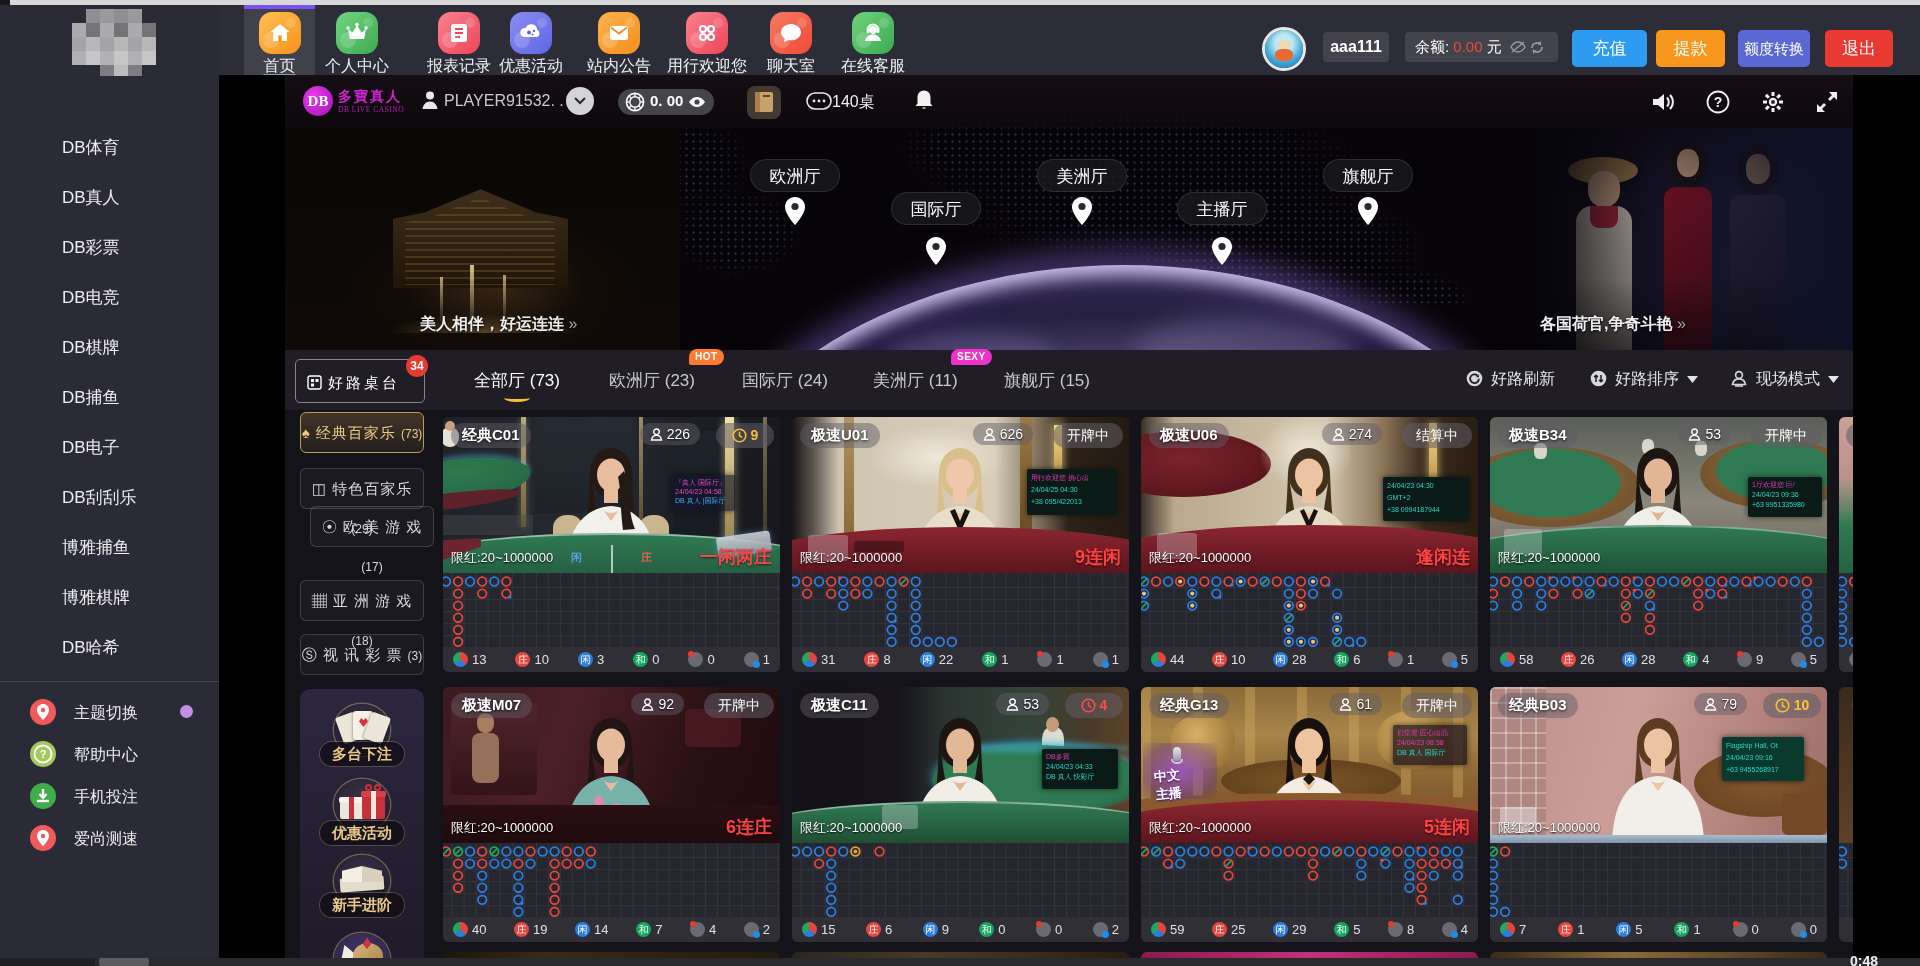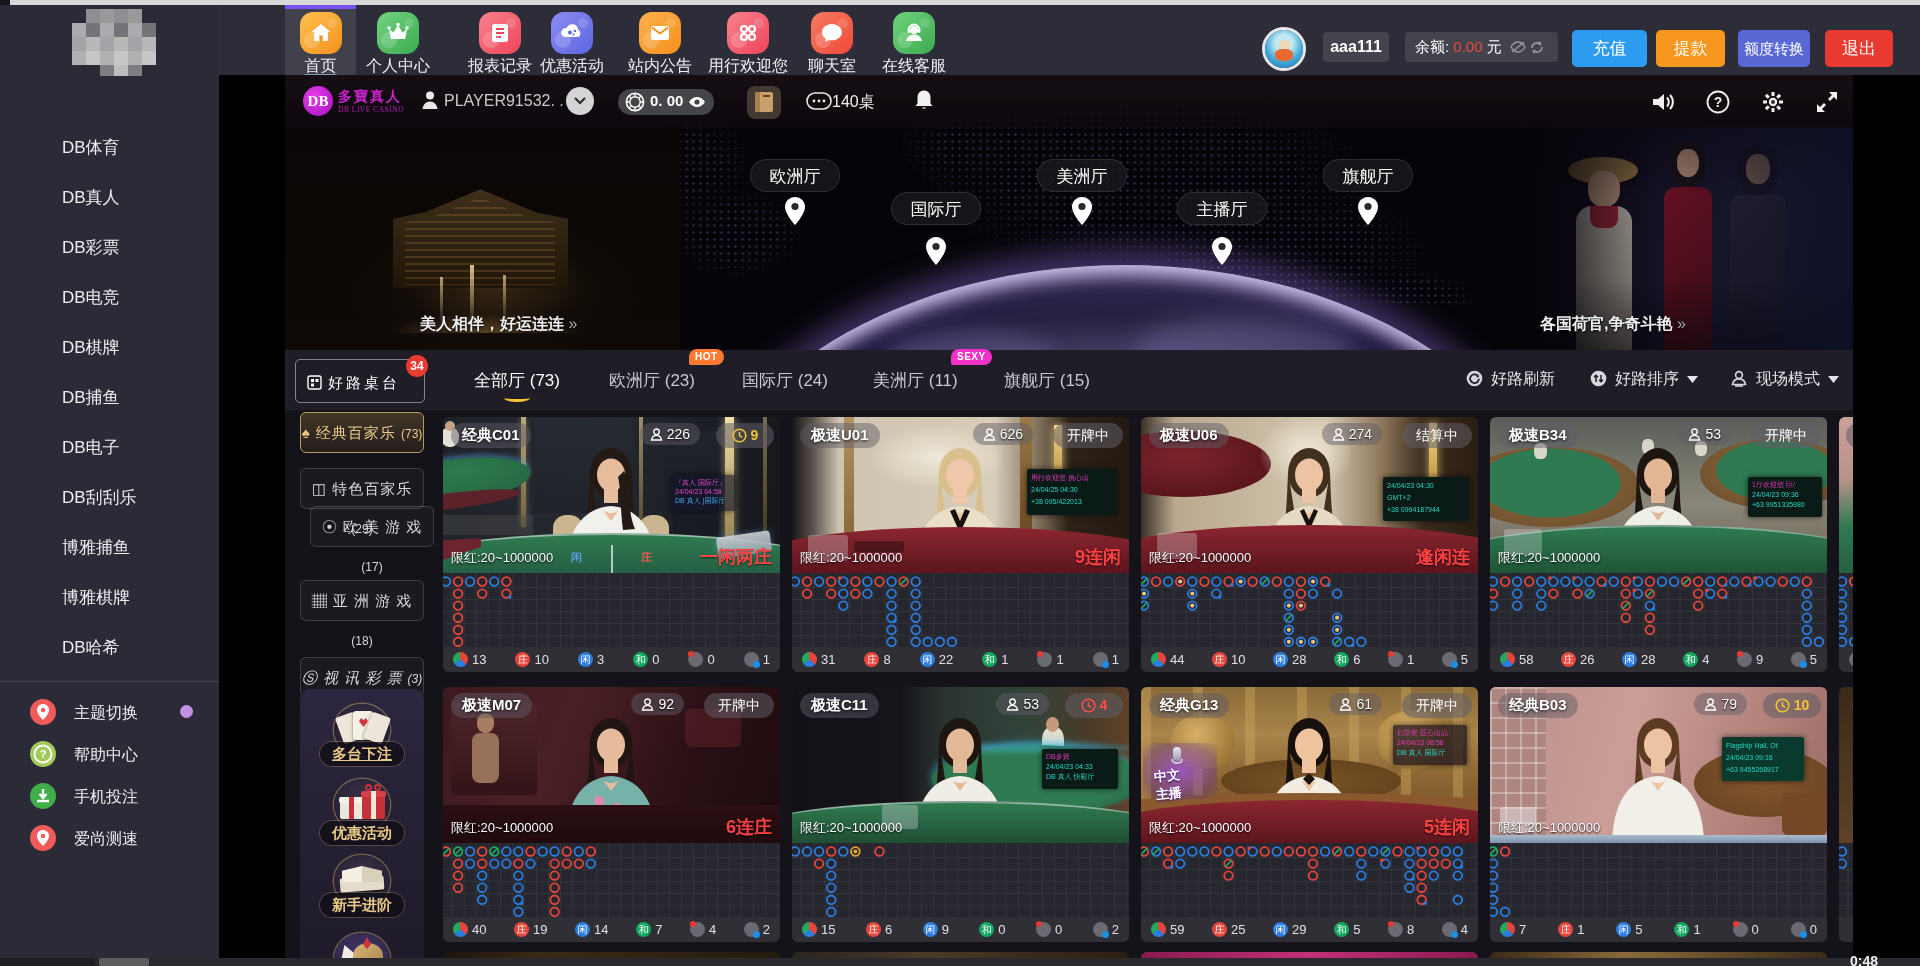--- a/index.html
+++ b/index.html
@@ -17,21 +17,21 @@
 #toggle{position:absolute;left:137px;top:0px;width:58px;height:27px;border-radius:14px;background:linear-gradient(135deg,#9a6cf8,#6a3ad8);border:2px solid #fff;box-shadow:0 1px 4px rgba(0,0,0,.5);}
 #toggle .knob{position:absolute;left:2px;top:2px;width:19px;height:19px;border-radius:50%;background:#fff;}
 .sbitem{position:absolute;left:62px;font-size:17px;color:#ededf0;white-space:nowrap;}
 #sbdiv{left:0px;top:676px;width:219px;height:1px;background:#45454f;}
 .sbico{position:absolute;left:30px;width:26px;height:26px;border-radius:50%;}
 .sbico svg{position:absolute;left:0;top:0;}
 .sbtxt{position:absolute;left:74px;font-size:16px;color:#ededf0;}
 .sbdot2{position:absolute;left:180px;width:13px;height:13px;border-radius:50%;background:#c490e4;}
 
 #topnav{left:219px;top:5px;width:1701px;height:70px;background:#2d2d3a;}
-.nitem{position:absolute;top:0;height:70px;text-align:center;margin-left:41px;}
+.nitem{position:absolute;top:0;height:70px;text-align:center;}
 .nitem .ic{position:absolute;left:50%;margin-left:-21px;top:7px;width:42px;height:42px;border-radius:13px;}
 .nitem .lb{position:absolute;left:0;right:0;top:51px;font-size:16px;color:#f0f0f2;}
 .nitem.active{background:#41414b;}
 .nitem.active:before{content:"";position:absolute;left:0;top:0;width:100%;height:4px;background:#7b52f1;}
 .nitem.active .lb{text-decoration:underline;text-decoration-color:#7e9cc0;text-underline-offset:3px;}
 .shine:after{content:"";position:absolute;left:4px;top:20px;width:16px;height:16px;border-radius:50%;background:rgba(255,255,255,.18);}
 .shine:before{content:"";position:absolute;right:5px;top:6px;width:10px;height:10px;border-radius:50%;background:rgba(255,255,255,.15);}
 .nitem .ic svg{position:absolute;left:50%;top:50%;transform:translate(-50%,-50%);}
 
 #avatar{left:1043px;top:22px;width:44px;height:44px;border-radius:50%;background:#555;border:3px solid #e8e8e8;overflow:hidden;}
@@ -448,30 +448,30 @@
           <path d="M2.5 15.5c.7-3.6 3.3-5.6 6.5-5.6s5.8 2 6.5 5.6z" fill="none" stroke="#d8d8dc" stroke-width="1.6"></path>
           <path d="M5 17h8" stroke="#d8d8dc" stroke-width="1.6"></path>
         </svg>现场模式 <svg width="11" height="7" viewBox="0 0 11 7" style="vertical-align:1px;margin-left:4px;">
           <path d="M0 0h11L5.5 7z" fill="#e4e4e8"></path>
         </svg></div>
 </div>
 <div class="cat gold" style="top:337px;">♠ 经典百家乐 <span class="sm">(73)</span></div>
 <div class="cat" style="top:393px;">◫ 特色百家乐 <span class="sm">(29)</span></div>
 <div class="cat" style="top:431px;margin-left:10px;">☉ 欧 美 游 戏 <span class="sm">(17)</span></div>
 <div class="cat" style="top:505px;">▦ 亚 洲 游 戏 <span class="sm">(18)</span></div>
-<div class="cat" style="top:582px;font-style:italic;">Ⓢ 视 讯 彩 票 <span class="sm">(3)</span></div>
+<div class="cat" style="top:559px;">Ⓢ 视 讯 彩 票 <span class="sm">(3)</span></div>
 <div id="promo">
 <div class="promoico" style="top:13px;">
         <div style="position:absolute;left:3px;top:2px;width:56px;height:52px;border-radius:50%;background:radial-gradient(circle at 50% 40%,#3a3148,#221c2e);box-shadow:0 0 0 1.5px rgba(200,170,110,.45);"></div>
 <div style="position:absolute;left:8px;top:12px;width:20px;height:28px;background:#ece6da;border-radius:3px;transform:rotate(-20deg);box-shadow:0 1px 3px rgba(0,0,0,.5);"></div>
 <div style="position:absolute;left:22px;top:9px;width:20px;height:29px;background:#f6f1e7;border-radius:3px;box-shadow:0 1px 3px rgba(0,0,0,.5);"></div>
 <div style="position:absolute;left:36px;top:12px;width:20px;height:28px;background:#ece6da;border-radius:3px;transform:rotate(20deg);box-shadow:0 1px 3px rgba(0,0,0,.5);"></div>
 <div style="position:absolute;left:28px;top:16px;width:9px;height:9px;background:#d0333c;clip-path:polygon(50% 100%,0 35%,25% 0,50% 25%,75% 0,100% 35%);"></div>
       </div>
-<div class="promopill" style="top:53px;text-decoration:underline;">多台下注</div>
+<div class="promopill" style="top:53px;">多台下注</div>
 <div class="promoico" style="top:88px;">
         <div style="position:absolute;left:3px;top:2px;width:56px;height:52px;border-radius:50%;background:radial-gradient(circle at 50% 40%,#3a3148,#221c2e);box-shadow:0 0 0 1.5px rgba(200,170,110,.45);"></div>
 <div style="position:absolute;left:9px;top:24px;width:24px;height:18px;background:#ece7dc;border-radius:2px;"></div>
 <div style="position:absolute;left:8px;top:20px;width:26px;height:6px;background:#f6f2e8;border-radius:2px;"></div>
 <div style="position:absolute;left:18px;top:20px;width:5px;height:22px;background:#c8303a;"></div>
 <div style="position:absolute;left:31px;top:18px;width:23px;height:24px;background:#c8303a;border-radius:2px;"></div>
 <div style="position:absolute;left:30px;top:14px;width:25px;height:6px;background:#d84048;border-radius:2px;"></div>
 <div style="position:absolute;left:40px;top:14px;width:5px;height:28px;background:#f2ead8;"></div>
 <div style="position:absolute;left:34px;top:7px;width:7px;height:7px;border:2px solid #c8303a;border-radius:50%;"></div>
 <div style="position:absolute;left:43px;top:7px;width:7px;height:7px;border:2px solid #c8303a;border-radius:50%;"></div>

